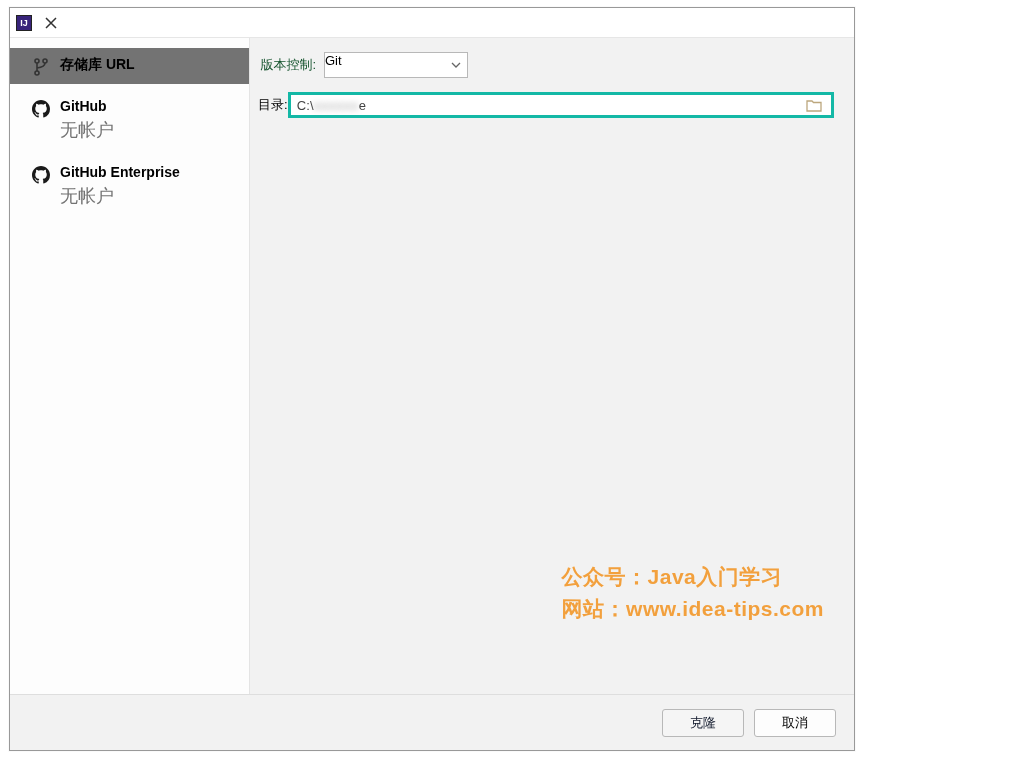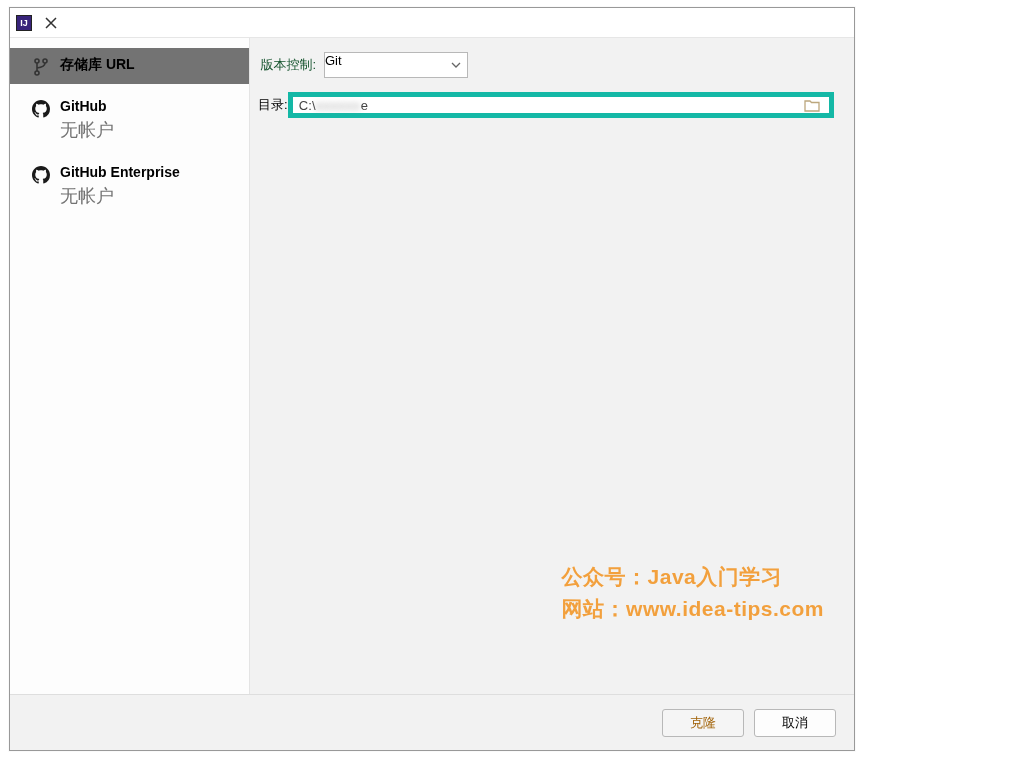--- a/index.html
+++ b/index.html
@@ -157,21 +157,21 @@
       display: flex; align-items: center; justify-content: center;
       cursor: pointer;
       color: #666;
       border-left: 1px solid #cfd9e6;
     }
 
     .dir-row { display: flex; align-items: center; }
     .dir-input-wrap {
       flex: 1;
       height: 26px;
-      border: 5px solid #14b8a6;
+      border: 3px solid #14b8a6;
       background: #fff;
       display: flex;
       align-items: center;
       padding: 0 6px;
     }
     .dir-input-wrap .dir-text { flex: 1; color: #444; font-size: 13px; letter-spacing: 0.2px; }
     .dir-input-wrap .blur-part {
       color: transparent;
       text-shadow: 0 0 6px #9a9a9a;
       letter-spacing: 1px;
@@ -214,21 +214,21 @@
       min-width: 82px;
       height: 28px;
       border: 1px solid #b8b8b8;
       background: #fdfdfd;
       font-size: 13px;
       cursor: pointer;
       border-radius: 3px;
       padding: 0 14px;
     }
     .btn.disabled {
-      color: #a16207;
+      color: #0f172a;
       background: #f5f5f5;
       cursor: not-allowed;
     }
     svg { display: block; }
   </style>
 </head>
 <body>
 
 <div class="dialog">
 

